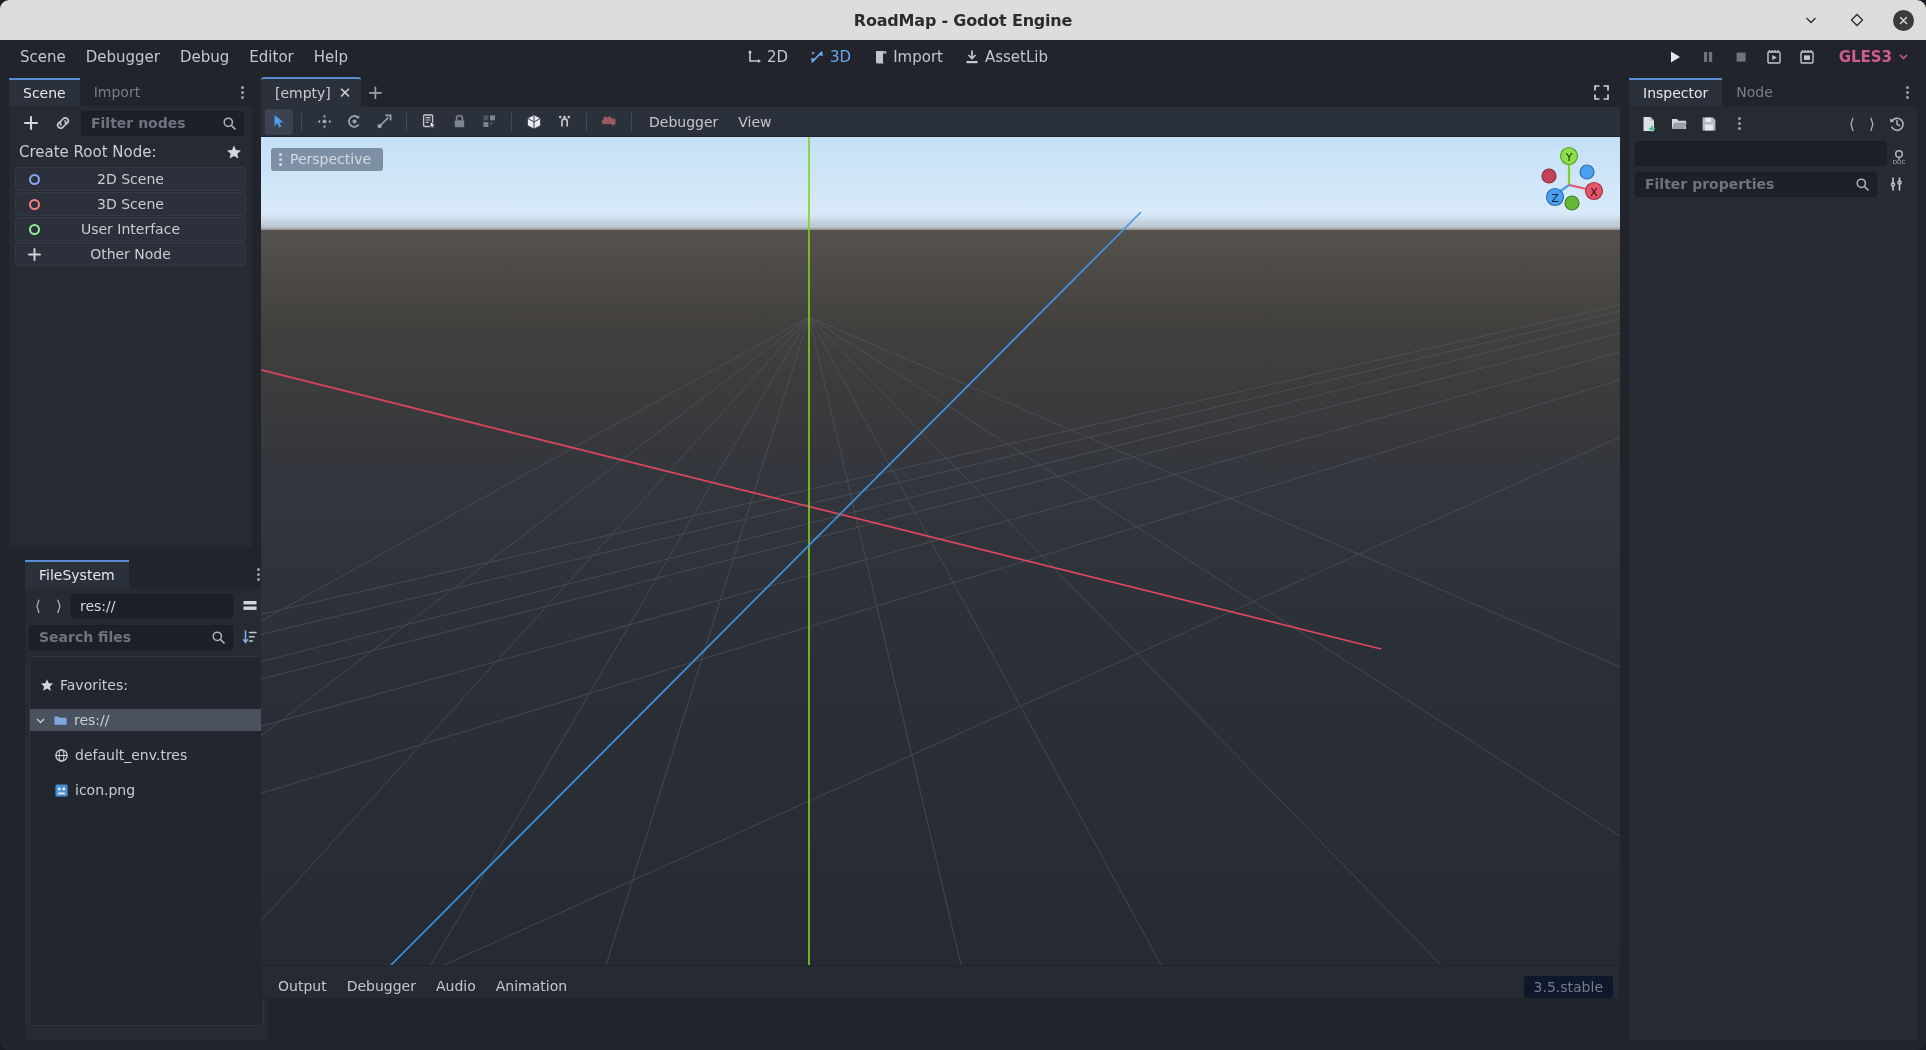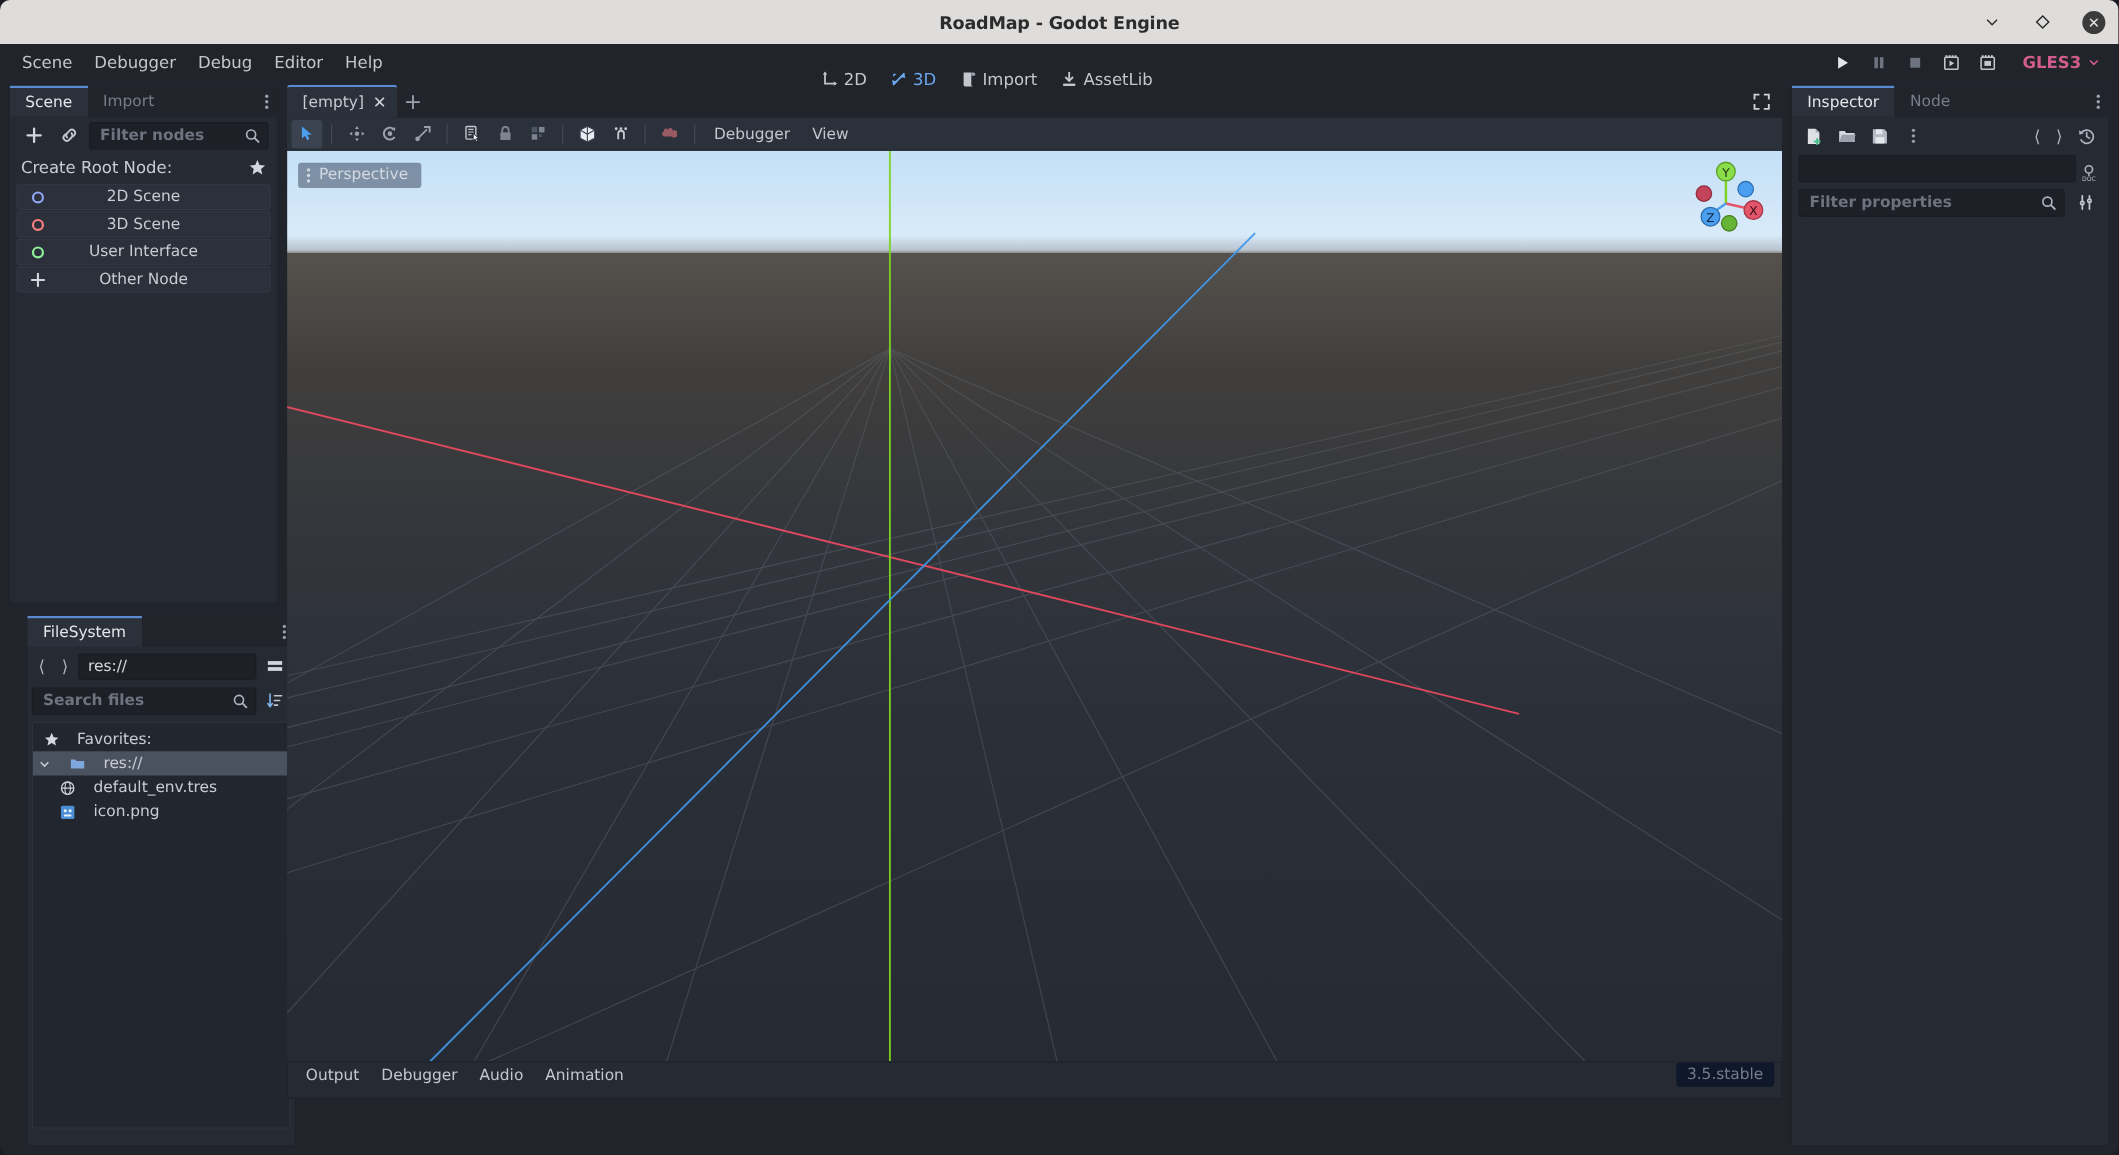--- a/index.html
+++ b/index.html
@@ -55,21 +55,20 @@
   .menu-item {
     font-size: 15px; color: #c3c7cd;
     padding: 4px 10px; border-radius: 3px; cursor: pointer;
   }
 
   
   #modebuttons {
     position: absolute; left: 0; top: 0; width: 1794px; height: 33px;
     display: flex; align-items: center; justify-content: center; gap: 3px;
     pointer-events: none;
-    margin-top: 15px;
   }
   .mode-btn {
     pointer-events: auto;
     display: flex; align-items: center; gap: 5px;
     padding: 4px 9px; border-radius: 3px; cursor: pointer;
     font-size: 15px; color: #c3c7cd;
   }
   .mode-btn.active { color: #6ba7ee; }
   .mode-btn .mi { width: 16px; height: 16px; display:block; }
 
@@ -161,22 +160,22 @@
     color:#aeb4bf; font-size:15px; cursor:pointer; }
   .pathfield {
     flex:1; height:24px; background:#1d2027; border:1px solid #191c22; border-radius:3px;
     display:flex; align-items:center; padding-left:8px; font-size:14px; color:#d4d7dc;
   }
   .fstree {
     margin: 4px; background: #22262e; border:1px solid #2e333d; border-radius:3px;
     height: 370px; padding-top: 4px;
   }
   .treerow {
-    display:flex; align-items:center; gap:16px; height:22px; padding-left: 10px;
-    font-size:14px; color:#c9ccd2; cursor:pointer;
+    display:flex; align-items:center; gap:6px; height:22px; padding-left: 10px;
+    font-size:14px; color:#c9ccd2; cursor:pointer;margin-top:13px;
   }
   .treerow.selected { background:#4a5260; }
 
   
   #center {
     position: absolute; left: 261px; top: 37px; width: 1359px; height: 965px;
   }
   #scenetabs {
     height: 30px; display:flex; align-items:flex-end;
   }
@@ -237,21 +236,21 @@
   #perspbadge .ptext { font-size:14px; color:#d4dae2; }
 
   #gizmo {
     position:absolute; right: 14px; top: 8px; width: 74px; height:72px; cursor:pointer;
   }
 
   
   #bottompanel {
     position:absolute; left:0; top: 888px; width: 1359px; height: 34px;
     background: #262a33; border:1px solid #1f232b;
-    display:flex; align-items:flex-start; padding: 0 6px;
+    display:flex; align-items:flex-end; padding: 0 6px;
   }
   .bp-tab { font-size:14px; color:#c3c7cd; padding: 4px 10px; border-radius:3px; cursor:pointer; }
   #version {
     margin-left:auto; font-size:14px; color:#767d8a;
     background:#0f172a; border-radius:3px; padding: 3px 10px;
   }
 
   
   #rightcol {
     position: absolute; left: 1628px; top: 37px; width: 290px; height: 965px;

